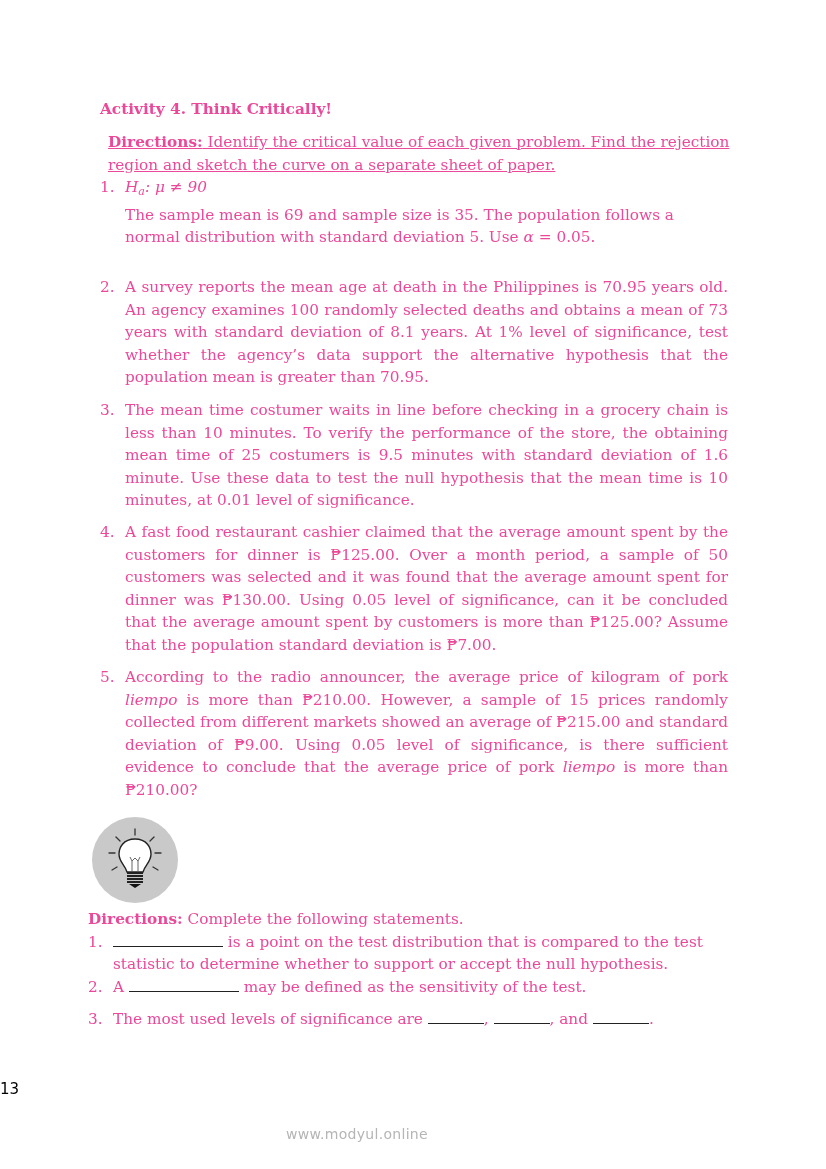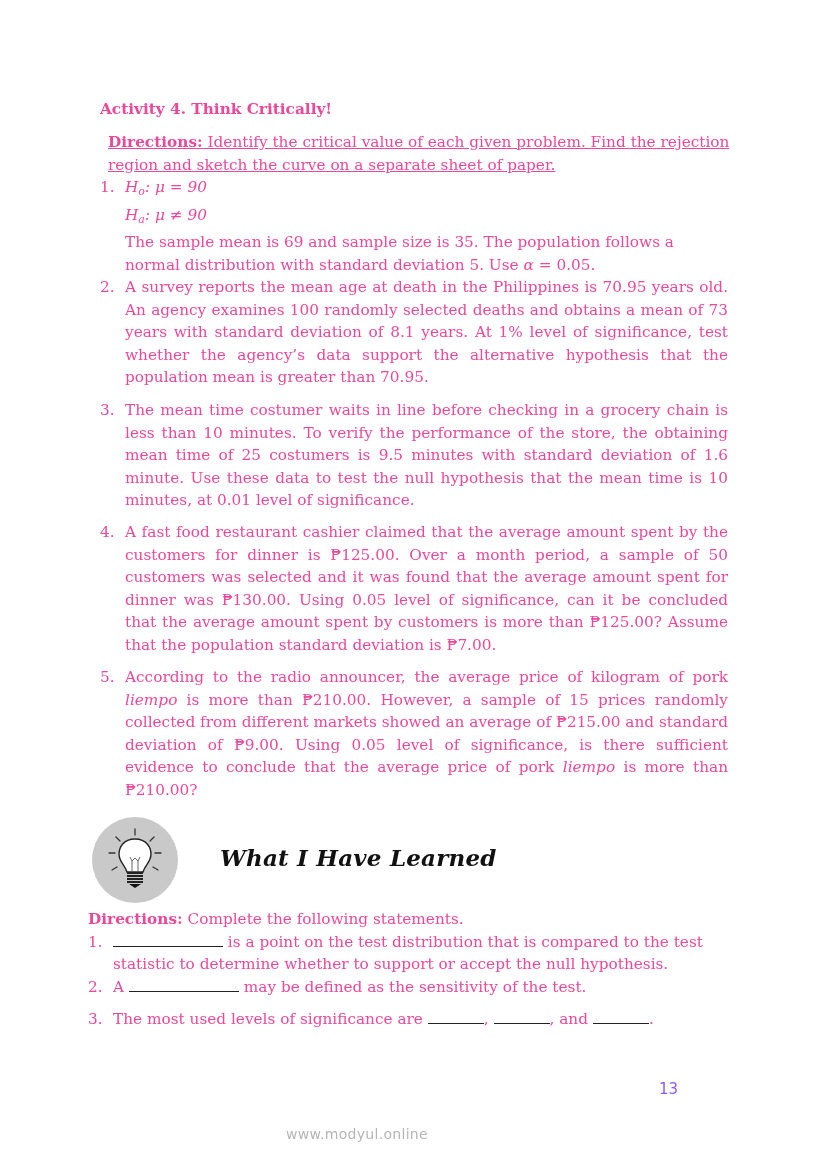--- a/index.html
+++ b/index.html
@@ -16,42 +16,41 @@
   .body { flex: 1; text-align: justify; }
   .body.last-left { text-align-last: left; }
   .math { font-family: "DejaVu Serif", serif; font-style: italic; }
   .sub { font-size: 11px; vertical-align: -3px; font-style: italic; }
   .icon-circle { position: absolute; left: 92px; top: 817px; width: 86px; height: 86px;
                  border-radius: 50%; background: #c9c9c9; }
   .section-title { position: absolute; left: 220px; top: 844px; font-family: "DejaVu Serif", serif;
                    font-weight: bold; font-style: italic; font-size: 23px; color: #111; letter-spacing: 0.2px; }
   .dir2 { position: absolute; left: 88px; top: 908px; width: 640px; }
   .blank { display: inline-block; border-bottom: 1px solid #222; height: 15px; vertical-align: baseline; }
-  .pagenum { position: absolute; left: 0; width: 678px; top: 1080px; text-align: right;
-             font-family: "DejaVu Sans", sans-serif; font-size: 15px; color: #8b5cf6; }
+  .pagenum { position: absolute; left: 0; width: 678px; top: 1080px; text-align: left;
+             font-family: "DejaVu Sans", sans-serif; font-size: 15px; color: #000000; }
   .footer { position: absolute; left: 0; width: 714px; top: 1126px; text-align: center;
             font-family: "DejaVu Sans", sans-serif; font-size: 14px; color: #b5b5b5; letter-spacing: 0.3px; }
   em { font-style: italic; }
 </style>
 </head>
 <body>
 
 <div class="page">
 
   <div class="title txt">Activity 4. Think Critically!</div>
 
   <div class="dir1 txt">
     <span class="bold">Directions:</span><span> Identify the critical value of each given problem. Find the rejection region and sketch the curve on a separate sheet of paper.</span>
   </div>
 
   <div class="list txt" style="top:176px;">
     <div class="item">
       <span class="num">1.</span>
       <div class="body">
-        <div><span class="math">H</span><span class="sub">o</span><span class="math">: μ = 90</span></div>
         <div><span class="math">H</span><span class="sub">a</span><span class="math">: μ ≠ 90</span></div>
         <div class="last-left" style="text-align:left;"><span>The sample mean is 69 and sample size is 35. The population follows a normal distribution with standard deviation 5. Use </span><em>α</em><span> = 0.05.</span></div>
       </div>
     </div>
   </div>
 
   <div class="list txt" style="top:276px;">
     <div class="item">
       <span class="num">2.</span>
       <div class="body last-left">A survey reports the mean age at death in the Philippines is 70.95 years old. An agency examines 100 randomly selected deaths and obtains a mean of 73 years with standard deviation of 8.1 years. At 1% level of significance, test whether the agency’s data support the alternative hypothesis that the population mean is greater than 70.95.</div>
@@ -93,21 +92,20 @@
       <path d="M43 22 C31 22 27 31 27 37 C27 45 33 48 35 55 L51 55 C53 48 59 45 59 37 C59 31 55 22 43 22 Z" fill="#ffffff" stroke="#222" stroke-width="1.4"></path>
       <path d="M40 54 L40 44 L38 40 M40 44 L43 41 L46 44 L46 54 M46 44 L48 40" fill="none" stroke="#555" stroke-width="0.9"></path>
       <rect x="35" y="55" width="16" height="2" fill="#222"></rect>
       <rect x="35" y="58" width="16" height="2" fill="#222"></rect>
       <rect x="35" y="61" width="16" height="2" fill="#222"></rect>
       <rect x="35" y="64" width="16" height="2" fill="#222"></rect>
       <path d="M37 67 L49 67 L43 71 Z" fill="#111"></path>
     </svg>
   </div>
 
-  <div class="section-title">What I Have Learned</div>
 
   <div class="dir2 txt">
     <div><span class="bold">Directions:</span><span> Complete the following statements.</span></div>
 
     <div class="item">
       <span class="num">1.</span>
       <div style="flex:1;"><span class="blank" style="width:110px;"></span><span> is a point on the test distribution that is compared to the test statistic to determine whether to support or accept the null hypothesis.</span></div>
     </div>
 
     <div class="item">

